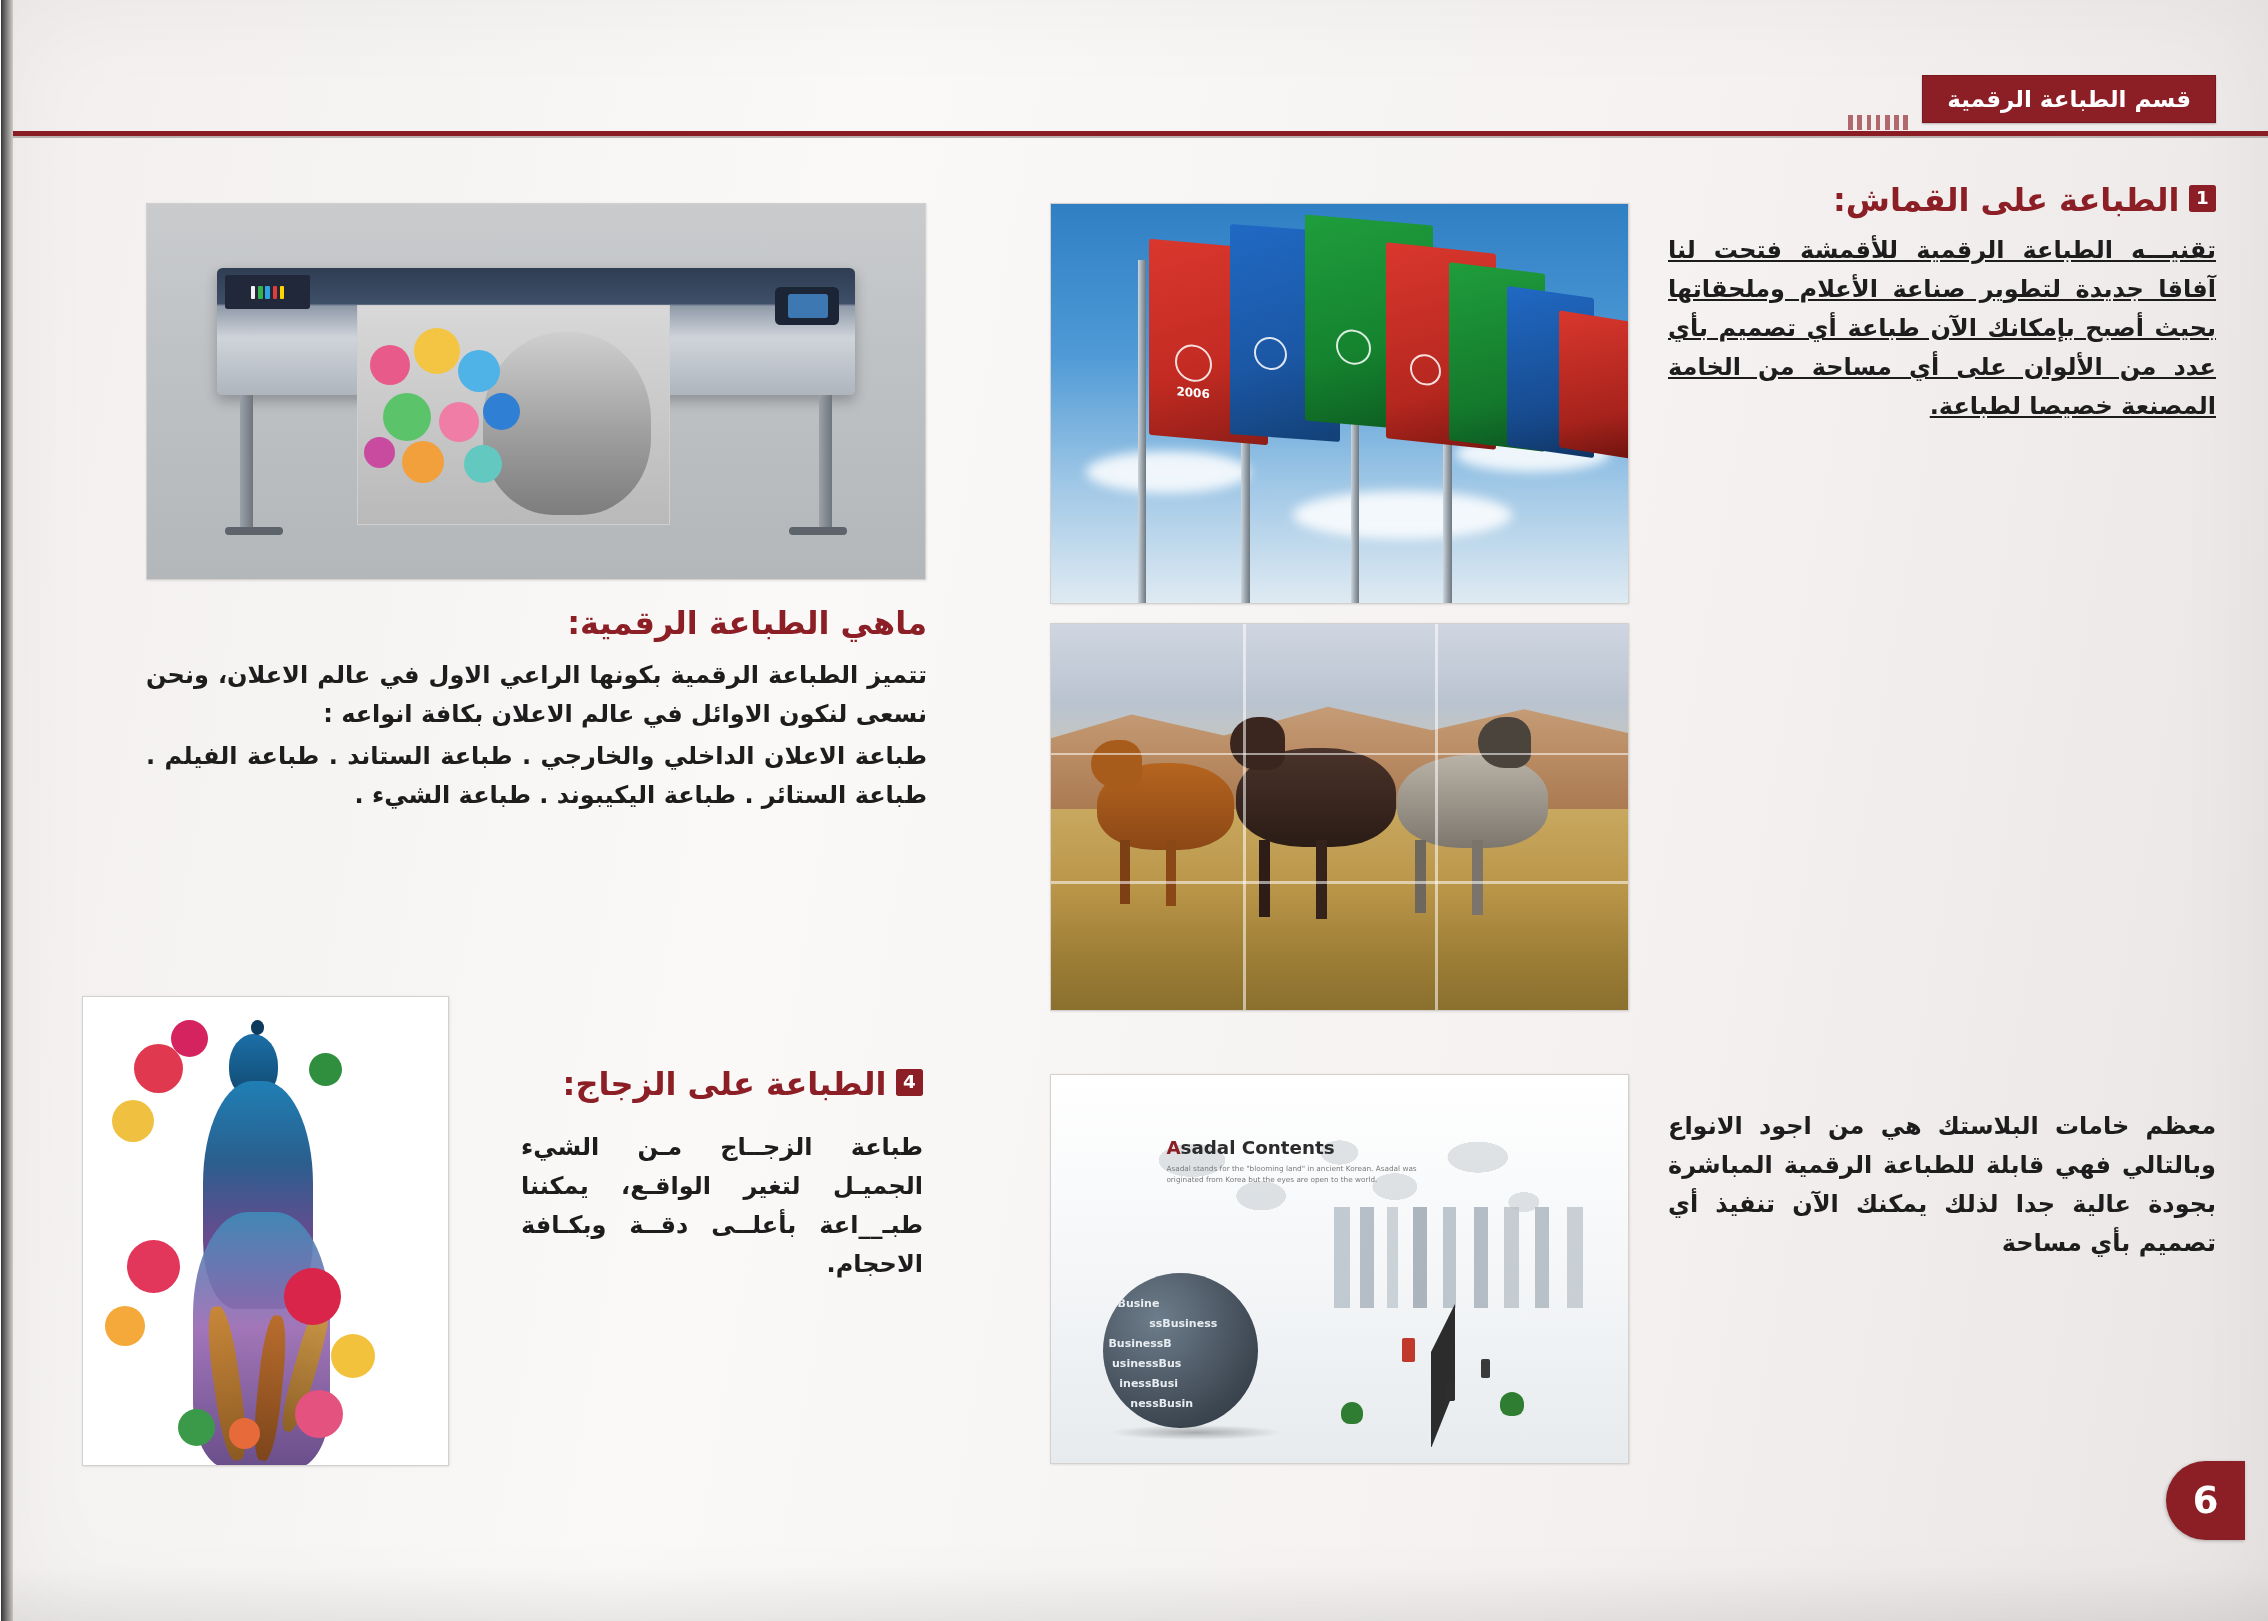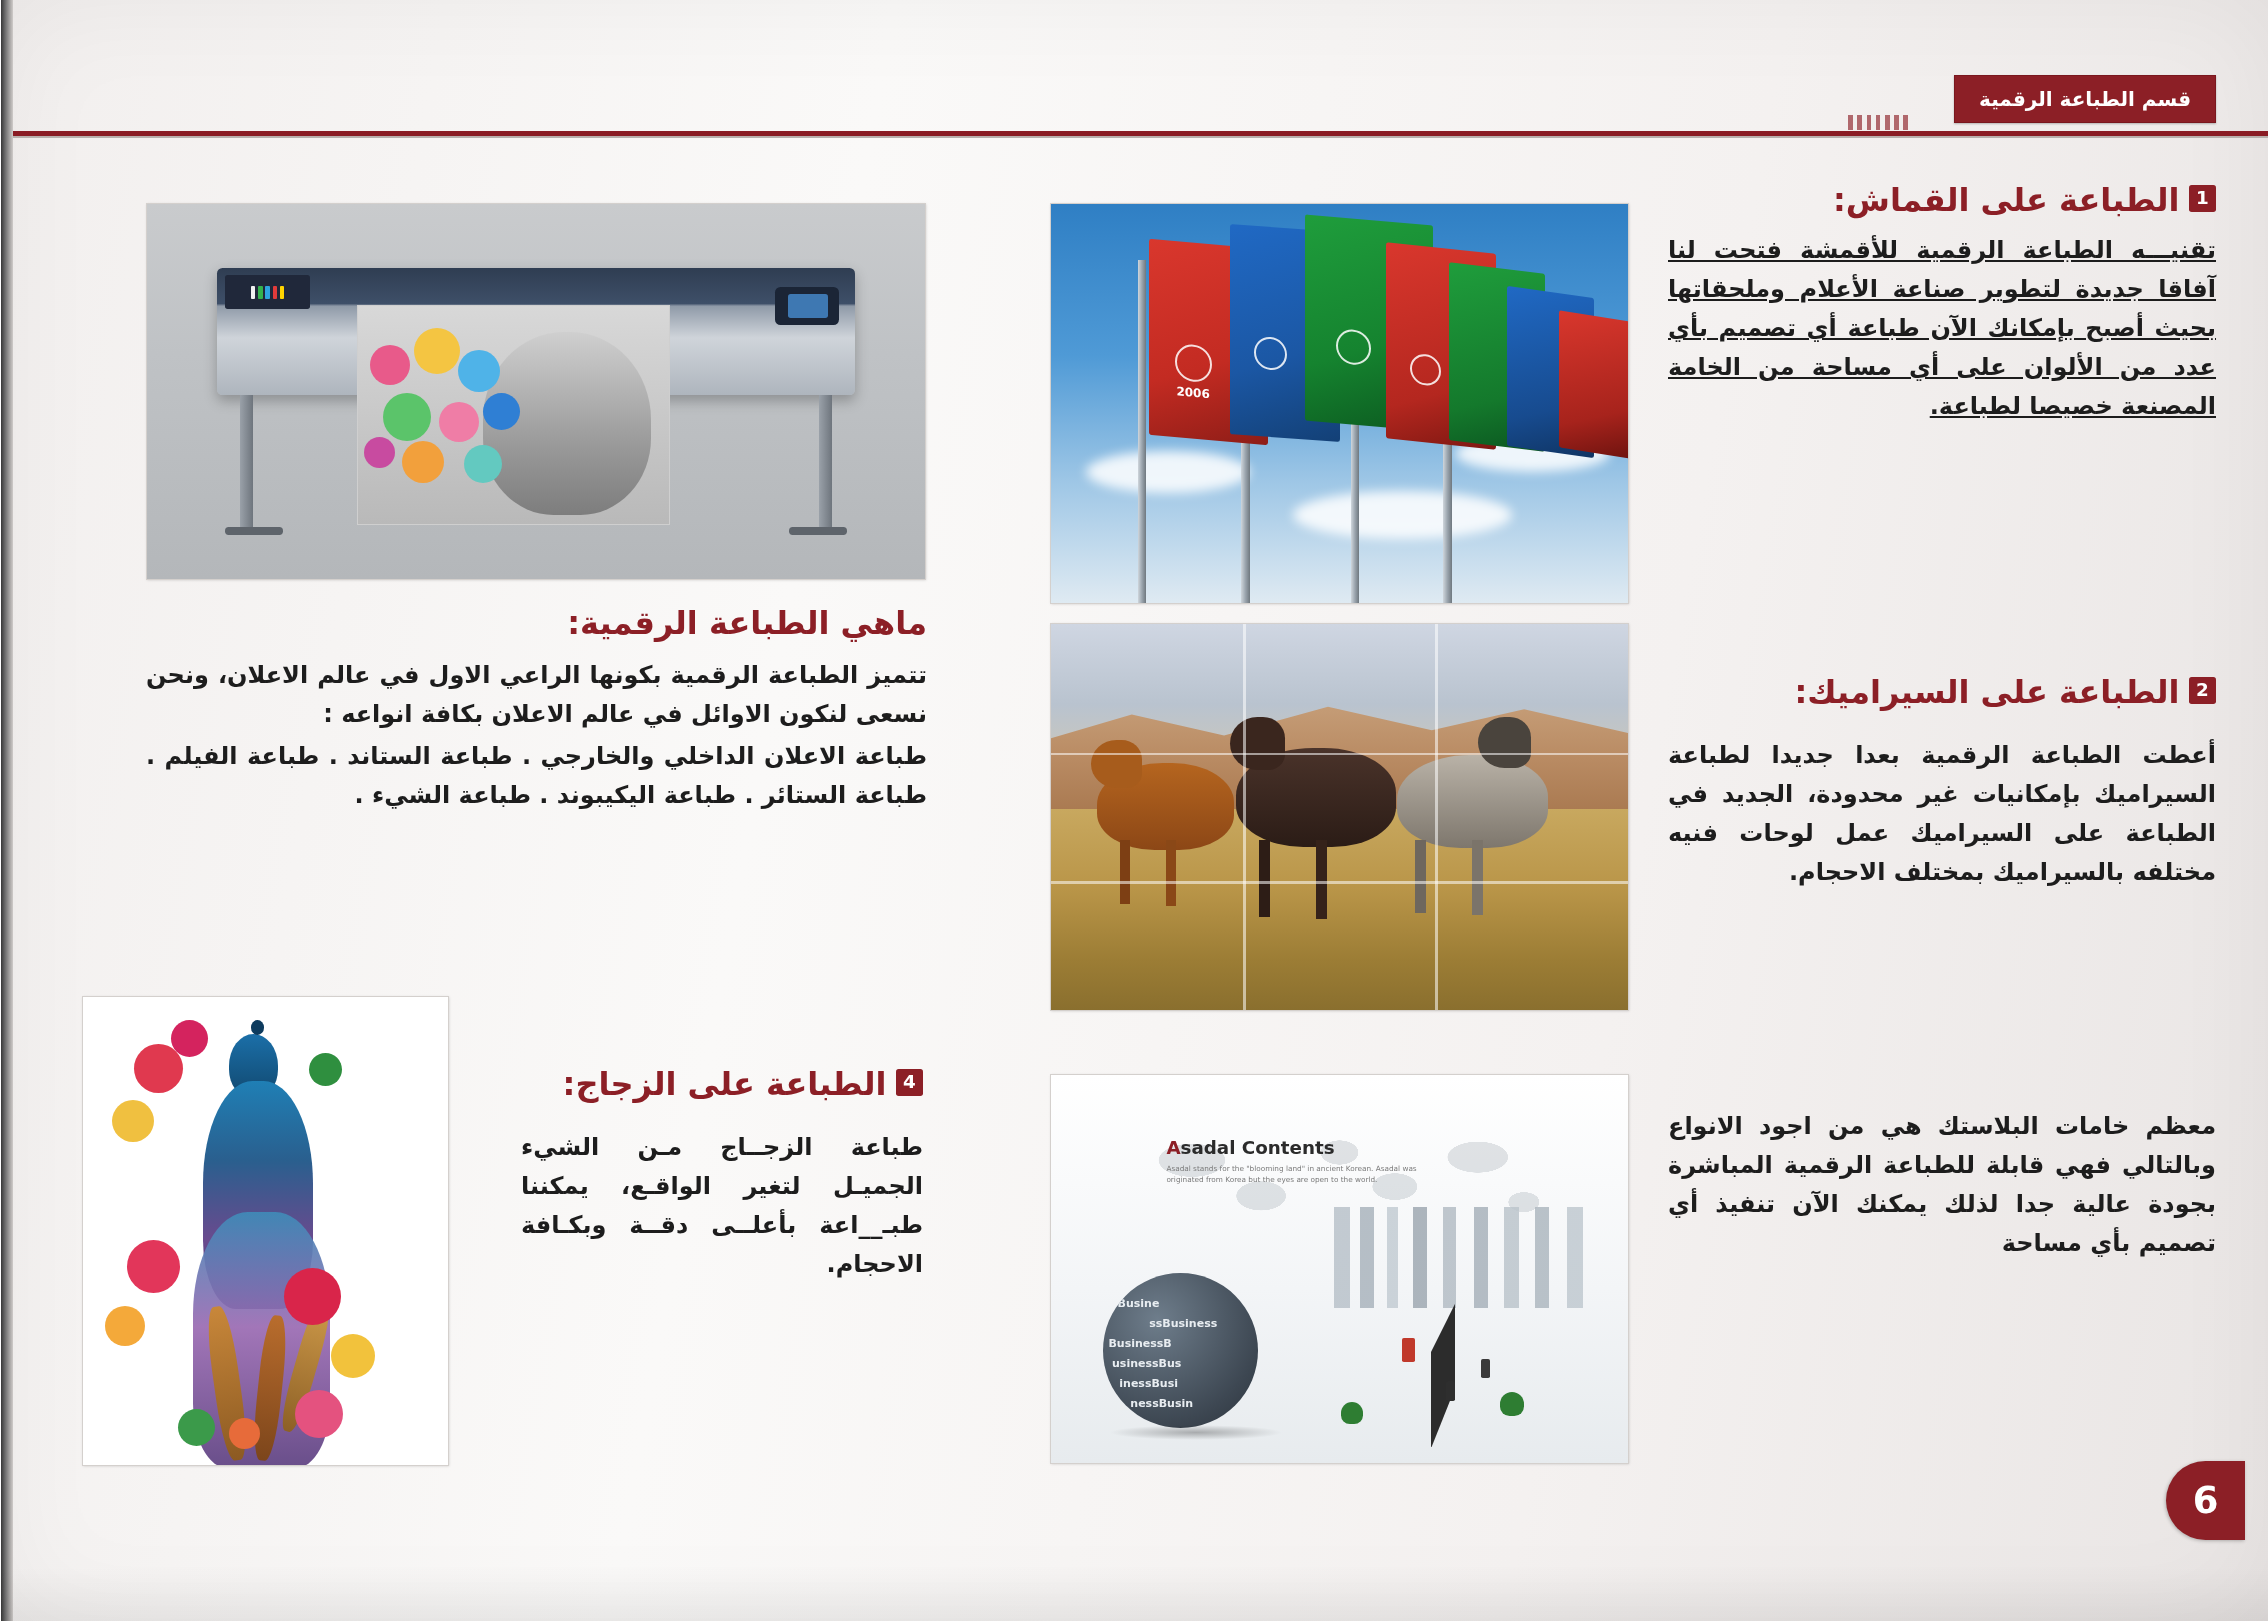--- a/index.html
+++ b/index.html
@@ -61,21 +61,21 @@
     background: #8c1f26;
     border: 1.8px solid #7a171e;
     display: flex;
     align-items: center;
     justify-content: center;
     padding: 0 24px;
     box-shadow: 0 0.9px 1.8px rgba(0,0,0,0.25);
   }
   .header-tag span {
     color: #ffffff;
-    font-size: 20px;
+    font-size: 23px;
     font-weight: bold;
     letter-spacing: 0px;
     white-space: nowrap;
   }
   .header-dots {
     position: absolute;
     right: 361px;
     top: 110px;
     width: 110px;
     height: 20px;
@@ -417,26 +417,20 @@
 
   <div class="col-right">
     <div class="sec">
       <div class="heading">
         <span class="num-badge">1</span><span>الطباعة على القماش:</span>
       </div>
       <p class="body-text">تقنيـــه الطباعة الرقمية للأقمشة فتحت لنا آفاقا جديدة لتطوير صناعة الأعلام وملحقاتها بحيث أصبح بإمكانك الآن طباعة أي تصميم بأي عدد من الألوان على أي مساحة من الخامة المصنعة خصيصا لطباعة.</p>
     </div>
   </div>
 
-  <div class="sec-2">
-    <div class="heading">
-      <span class="num-badge">2</span><span>الطباعة على السيراميك:</span>
-    </div>
-    <p class="body-text">أعطت الطباعة الرقمية بعدا جديدا لطباعة السيراميك بإمكانيات غير محدودة، الجديد في الطباعة على السيراميك عمل لوحات فنيه مختلفه بالسيراميك بمختلف الاحجام.</p>
-  </div>
 
   <div class="sec-3">
     <p class="body-text">معظم خامات البلاستك هي من اجود الانواع وبالتالي فهي قابلة للطباعة الرقمية المباشرة بجودة عالية جدا لذلك يمكنك الآن تنفيذ أي تصميم بأي مساحة</p>
   </div>
 
   <div class="sec-what">
     <div class="heading" style="margin:0 0 12.8px 0;">ماهي الطباعة الرقمية:</div>
     <p class="body-text" style="margin:0 0 3.7px 0;">تتميز الطباعة الرقمية بكونها الراعي الاول في عالم الاعلان، ونحن نسعى لنكون الاوائل في عالم الاعلان بكافة انواعه :</p>
     <p class="body-text" style="margin:0;">طباعة الاعلان الداخلي والخارجي . طباعة الستاند . طباعة الفيلم . طباعة الستائر .  طباعة اليكيبوند . طباعة الشيء .</p>
   </div>

